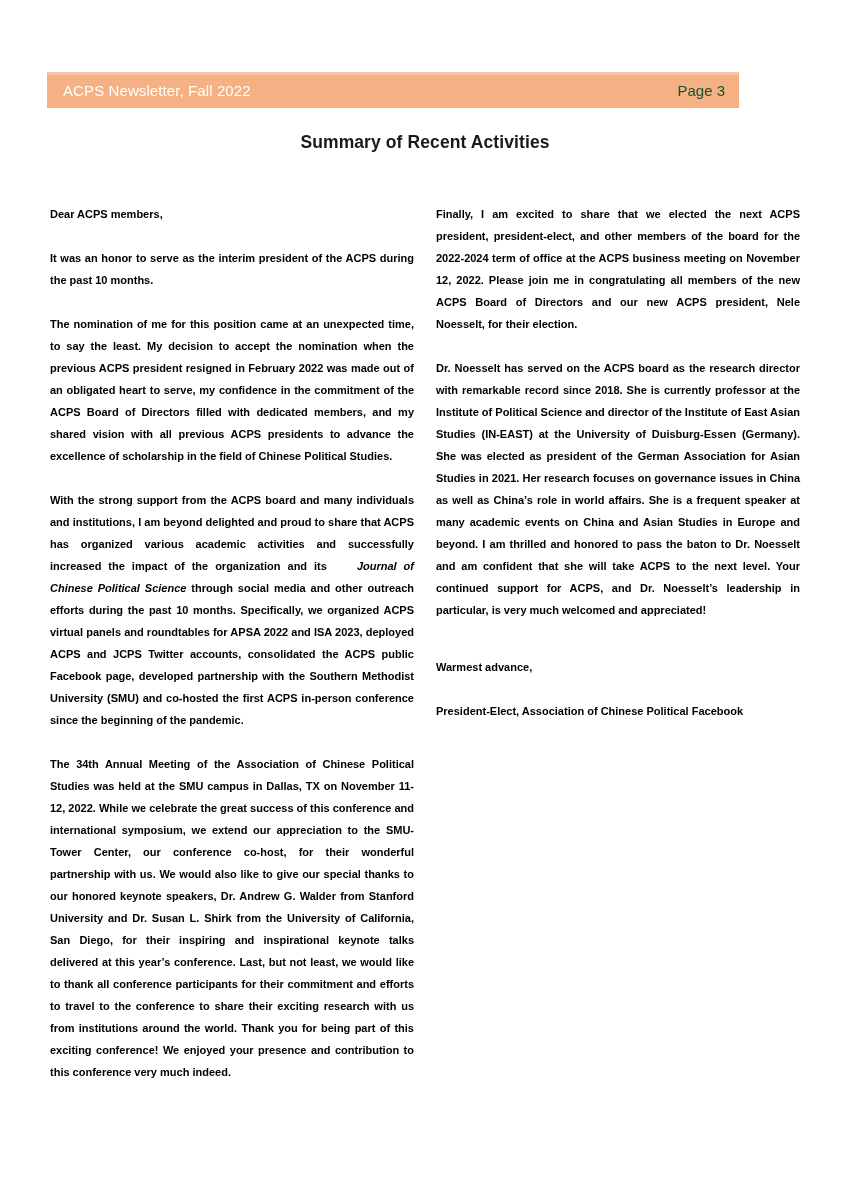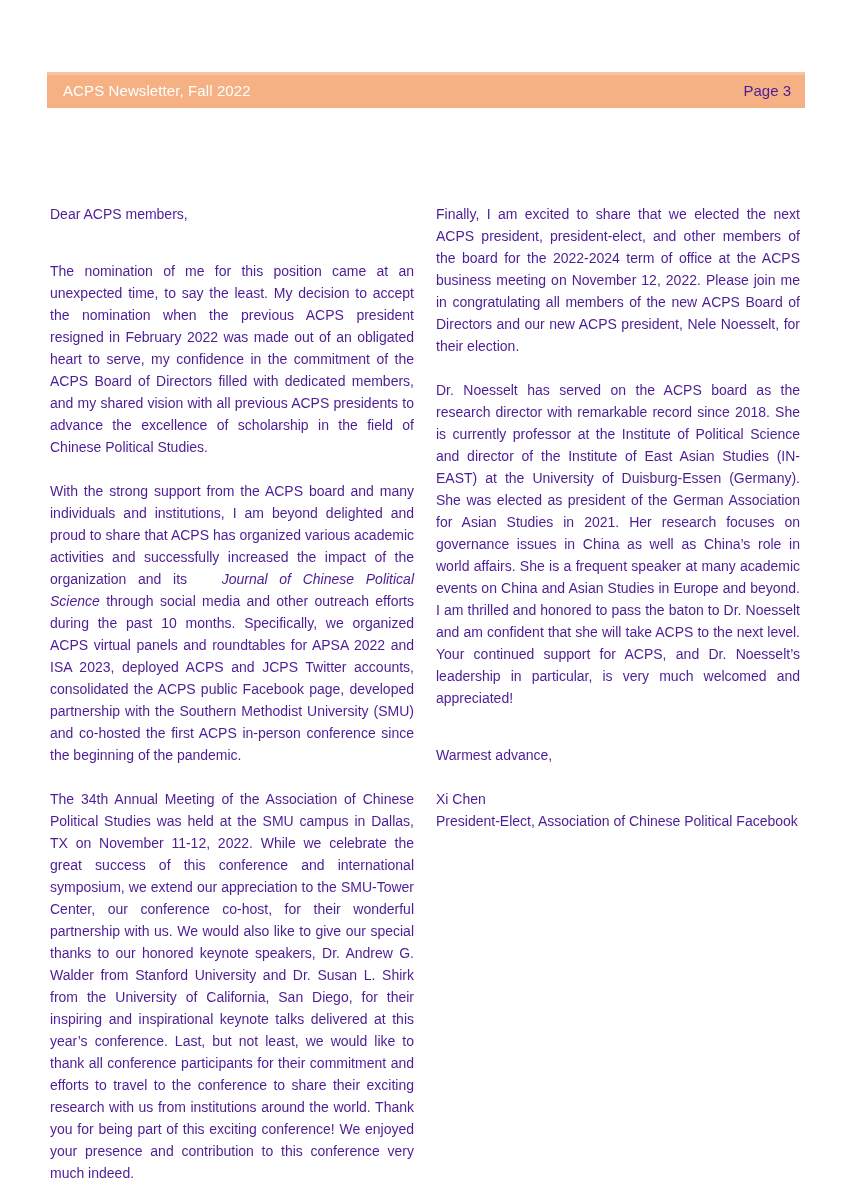--- a/index.html
+++ b/index.html
@@ -20,21 +20,21 @@
     position: absolute;
     inset: 0;
     background: #ffffff;
   }
 
   
   .header-band {
     position: absolute;
     left: 47px;
     top: 72px;
-    width: 758px;
+    width: 692px;
     height: 36px;
     background: #f5b183;
     box-sizing: border-box;
     display: flex;
     align-items: center;
     justify-content: space-between;
     padding: 0 14px 0 16px;
   }
   .header-band::before {
     content: "";
@@ -45,21 +45,21 @@
   }
   .header-title {
     font-size: 15px;
     color: #ffffff;
     letter-spacing: 0.1px;
     line-height: 1;
     position: relative;
   }
   .header-page {
     font-size: 15px;
-    color: #4c1d95;
+    color: #14532d;
     line-height: 1;
     position: relative;
   }
 
   
   .section-title {
     position: absolute;
     left: 47px;
     top: 132px;
     width: 756px;
@@ -80,26 +80,27 @@
     gap: 22px;
     align-items: flex-start;
   }
   .col {
     width: 364px;
     flex: 0 0 364px;
   }
 
   p.body {
     margin: 0 0 9px 0;
-    font-size: 14px;
+    font-size: 11px;
     line-height: 22px;
     text-align: justify;
     text-justify: inter-word;
-    color: #4c1d95;
+    color: #000000;
     hyphens: none;
+    font-weight: bold;
   }
   p.body:last-child { margin-bottom: 0; }
   p.body.left-align {
     text-align: left;
   }
   p.body.tight {
     margin-bottom: 0;
   }
   .italic { font-style: italic; margin-left: 23px; }
 
@@ -109,27 +110,29 @@
 </head>
 <body>
 
 <div class="page">
 
   <div class="header-band">
     <span class="header-title">ACPS Newsletter, Fall 2022</span>
     <span class="header-page">Page 3</span>
   </div>
 
+  <div class="section-title">Summary of Recent Activities</div>
 
   <div class="columns">
 
     <div class="col">
       <p class="body left-align">Dear ACPS members,</p>
       <div class="gap"></div>
 
+      <p class="body">It was an honor to serve as the interim president of the ACPS during the past 10 months.</p>
       <div class="gap"></div>
 
       <p class="body">The nomination of me for this position came at an unexpected time, to say the least. My decision to accept the nomination when the previous ACPS president resigned in February 2022 was made out of an obligated heart to serve, my confidence in the commitment of the ACPS Board of Directors filled with dedicated members, and my shared vision with all previous ACPS presidents to advance the excellence of scholarship in the field of Chinese Political Studies.</p>
       <div class="gap"></div>
 
       <p class="body"><span>With the strong support from the ACPS board and many individuals and institutions, I am beyond delighted and proud to share that ACPS has organized various academic activities and successfully increased the impact of the organization and its </span><span class="italic">Journal of Chinese Political Science</span><span> through social media and other outreach efforts during the past 10 months. Specifically, we organized ACPS virtual panels and roundtables for APSA 2022 and ISA 2023, deployed ACPS and JCPS Twitter accounts, consolidated the ACPS public Facebook page, developed partnership with the Southern Methodist University (SMU) and co-hosted the first ACPS in-person conference since the beginning of the pandemic.</span></p>
       <div class="gap"></div>
 
       <p class="body tight">The 34th Annual Meeting of the Association of Chinese Political Studies was held at the SMU campus in Dallas, TX on November 11-12, 2022. While we celebrate the great success of this conference and international symposium, we extend our appreciation to the SMU-Tower Center, our conference co-host, for their wonderful partnership with us. We would also like to give our special thanks to our honored keynote speakers, Dr. Andrew G. Walder from Stanford University and Dr. Susan L. Shirk from the University of California, San Diego, for their inspiring and inspirational keynote talks delivered at this year’s conference. Last, but not least, we would like to thank all conference participants for their commitment and efforts to travel to the conference to share their exciting research with us from institutions around the world. Thank you for being part of this exciting conference! We enjoyed your presence and contribution to this conference very much indeed.</p>
     </div>
@@ -139,18 +142,17 @@
       <div class="gap"></div>
 
       <p class="body">Dr. Noesselt has served on the ACPS board as the research director with remarkable record since 2018. She is currently professor at the Institute of Political Science and director of the Institute of East Asian Studies (IN-EAST) at the University of Duisburg-Essen (Germany). She was elected as president of the German Association for Asian Studies in 2021. Her research focuses on governance issues in China as well as China’s role in world affairs. She is a frequent speaker at many academic events on China and Asian Studies in Europe and beyond. I am thrilled and honored to pass the baton to Dr. Noesselt and am confident that she will take ACPS to the next level. Your continued support for ACPS, and Dr. Noesselt’s leadership in particular, is very much welcomed and appreciated!</p>
       <div class="gap"></div>
 
       <div class="gap"></div>
 
       <p class="body left-align">Warmest advance,</p>
       <div class="gap"></div>
 
-      <p class="body left-align tight">Xi Chen</p>
       <p class="body left-align tight">President-Elect, Association of Chinese Political Facebook</p>
     </div>
 
   </div>
 </div>
 
 </body></html>

